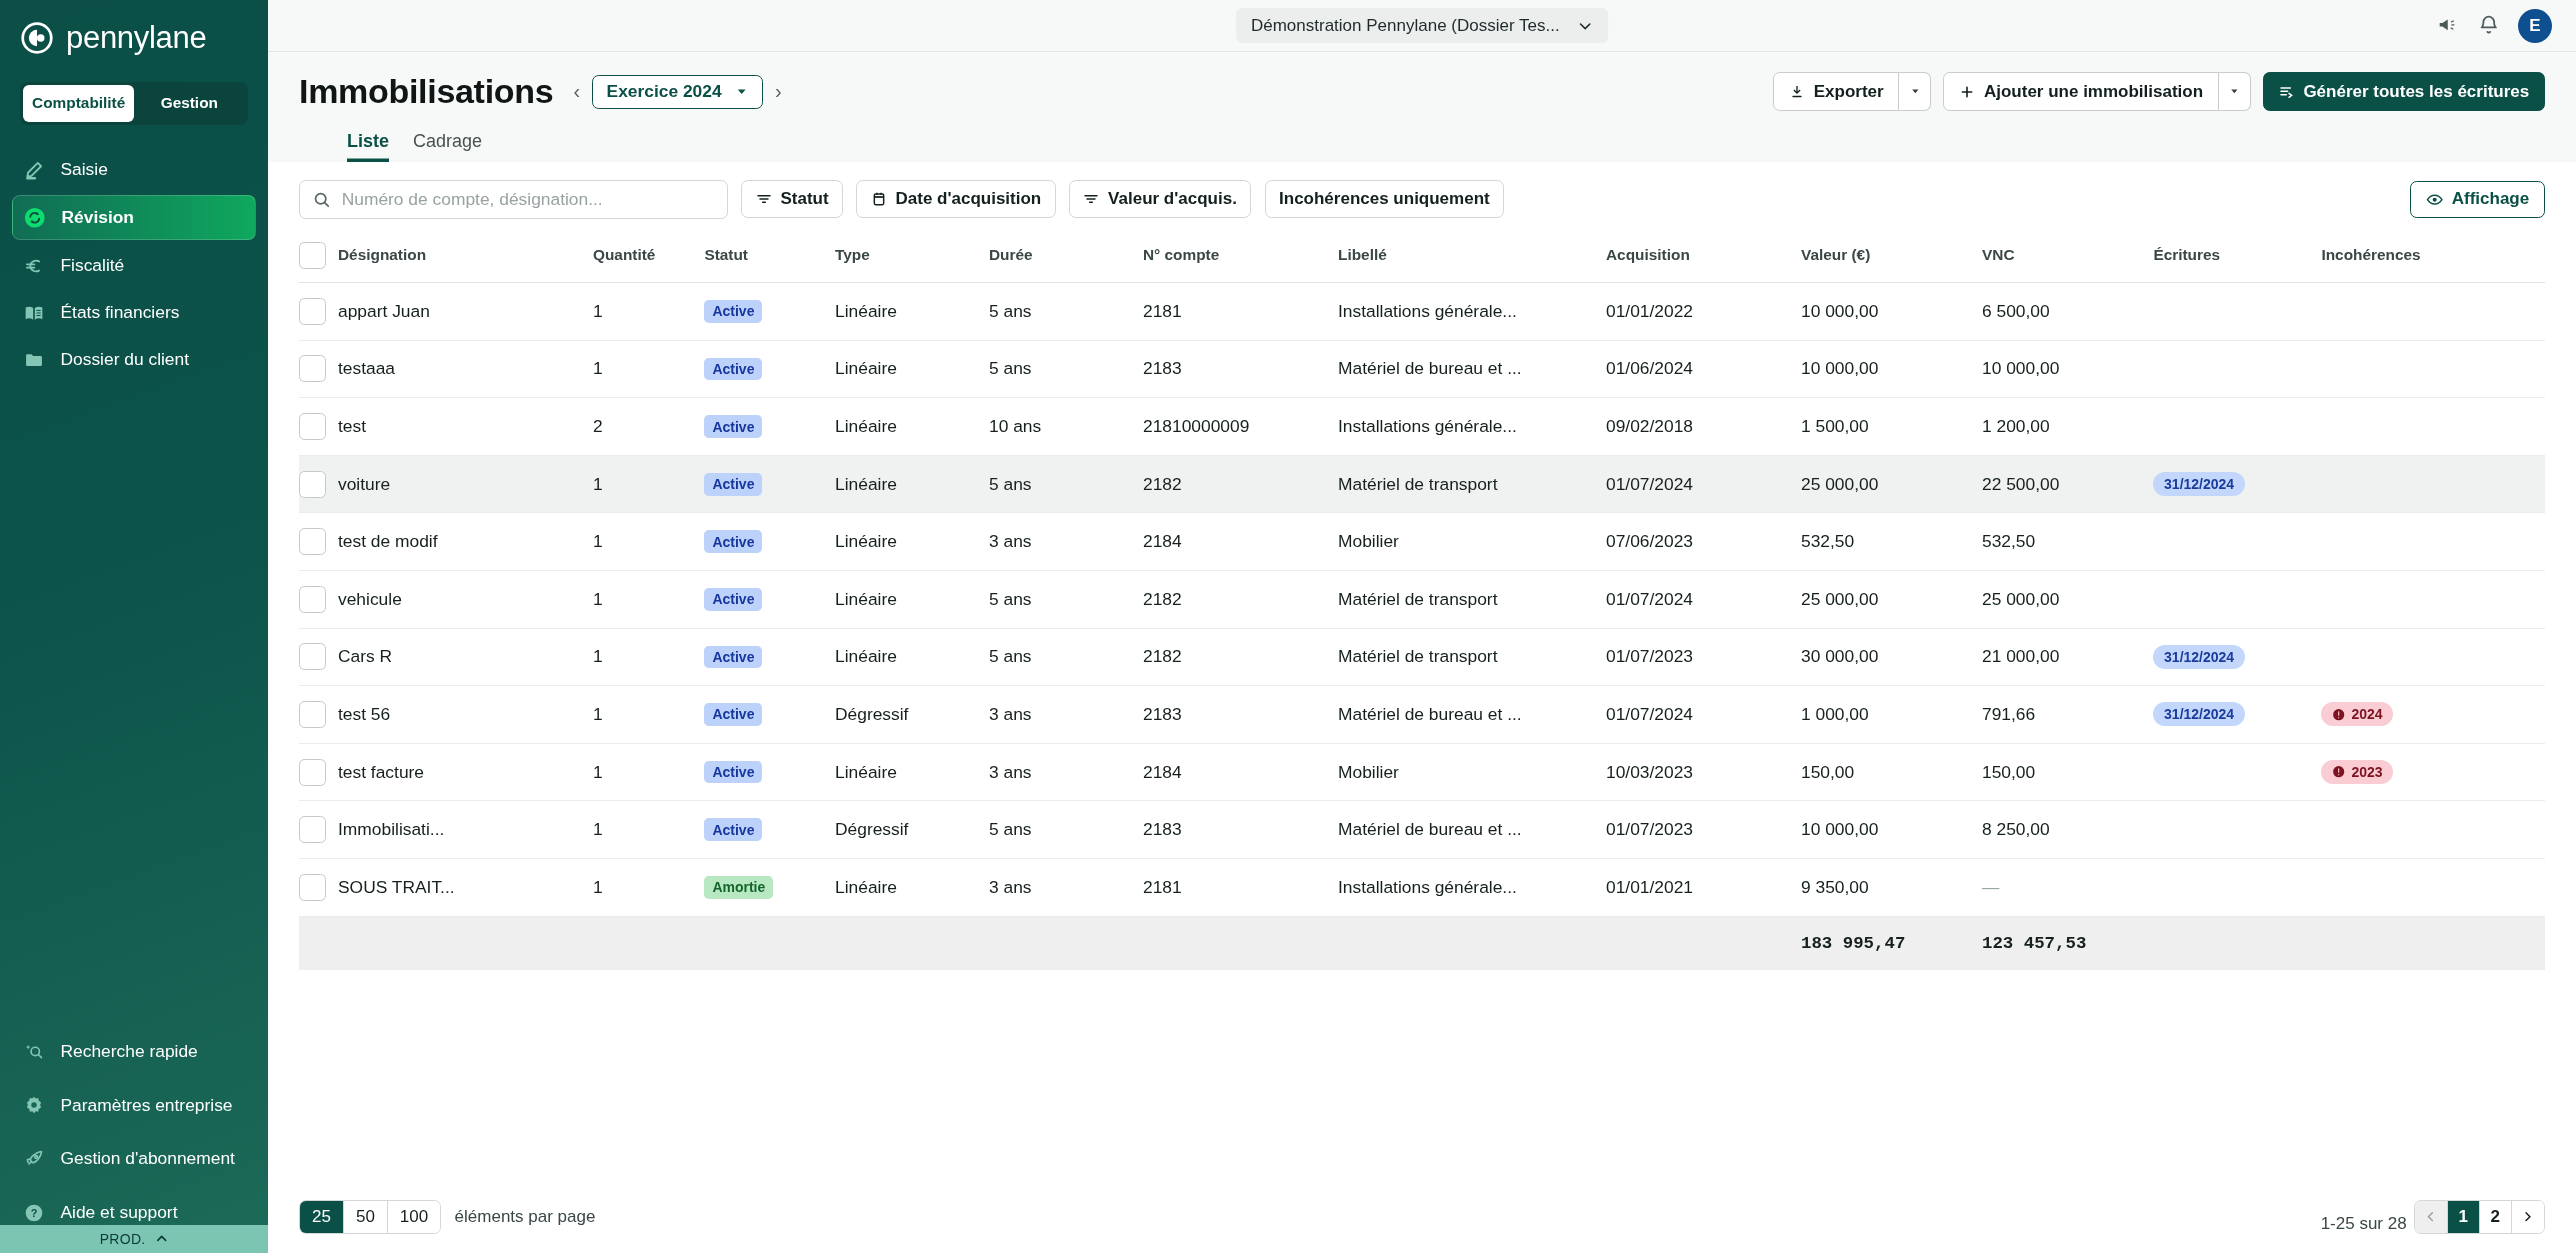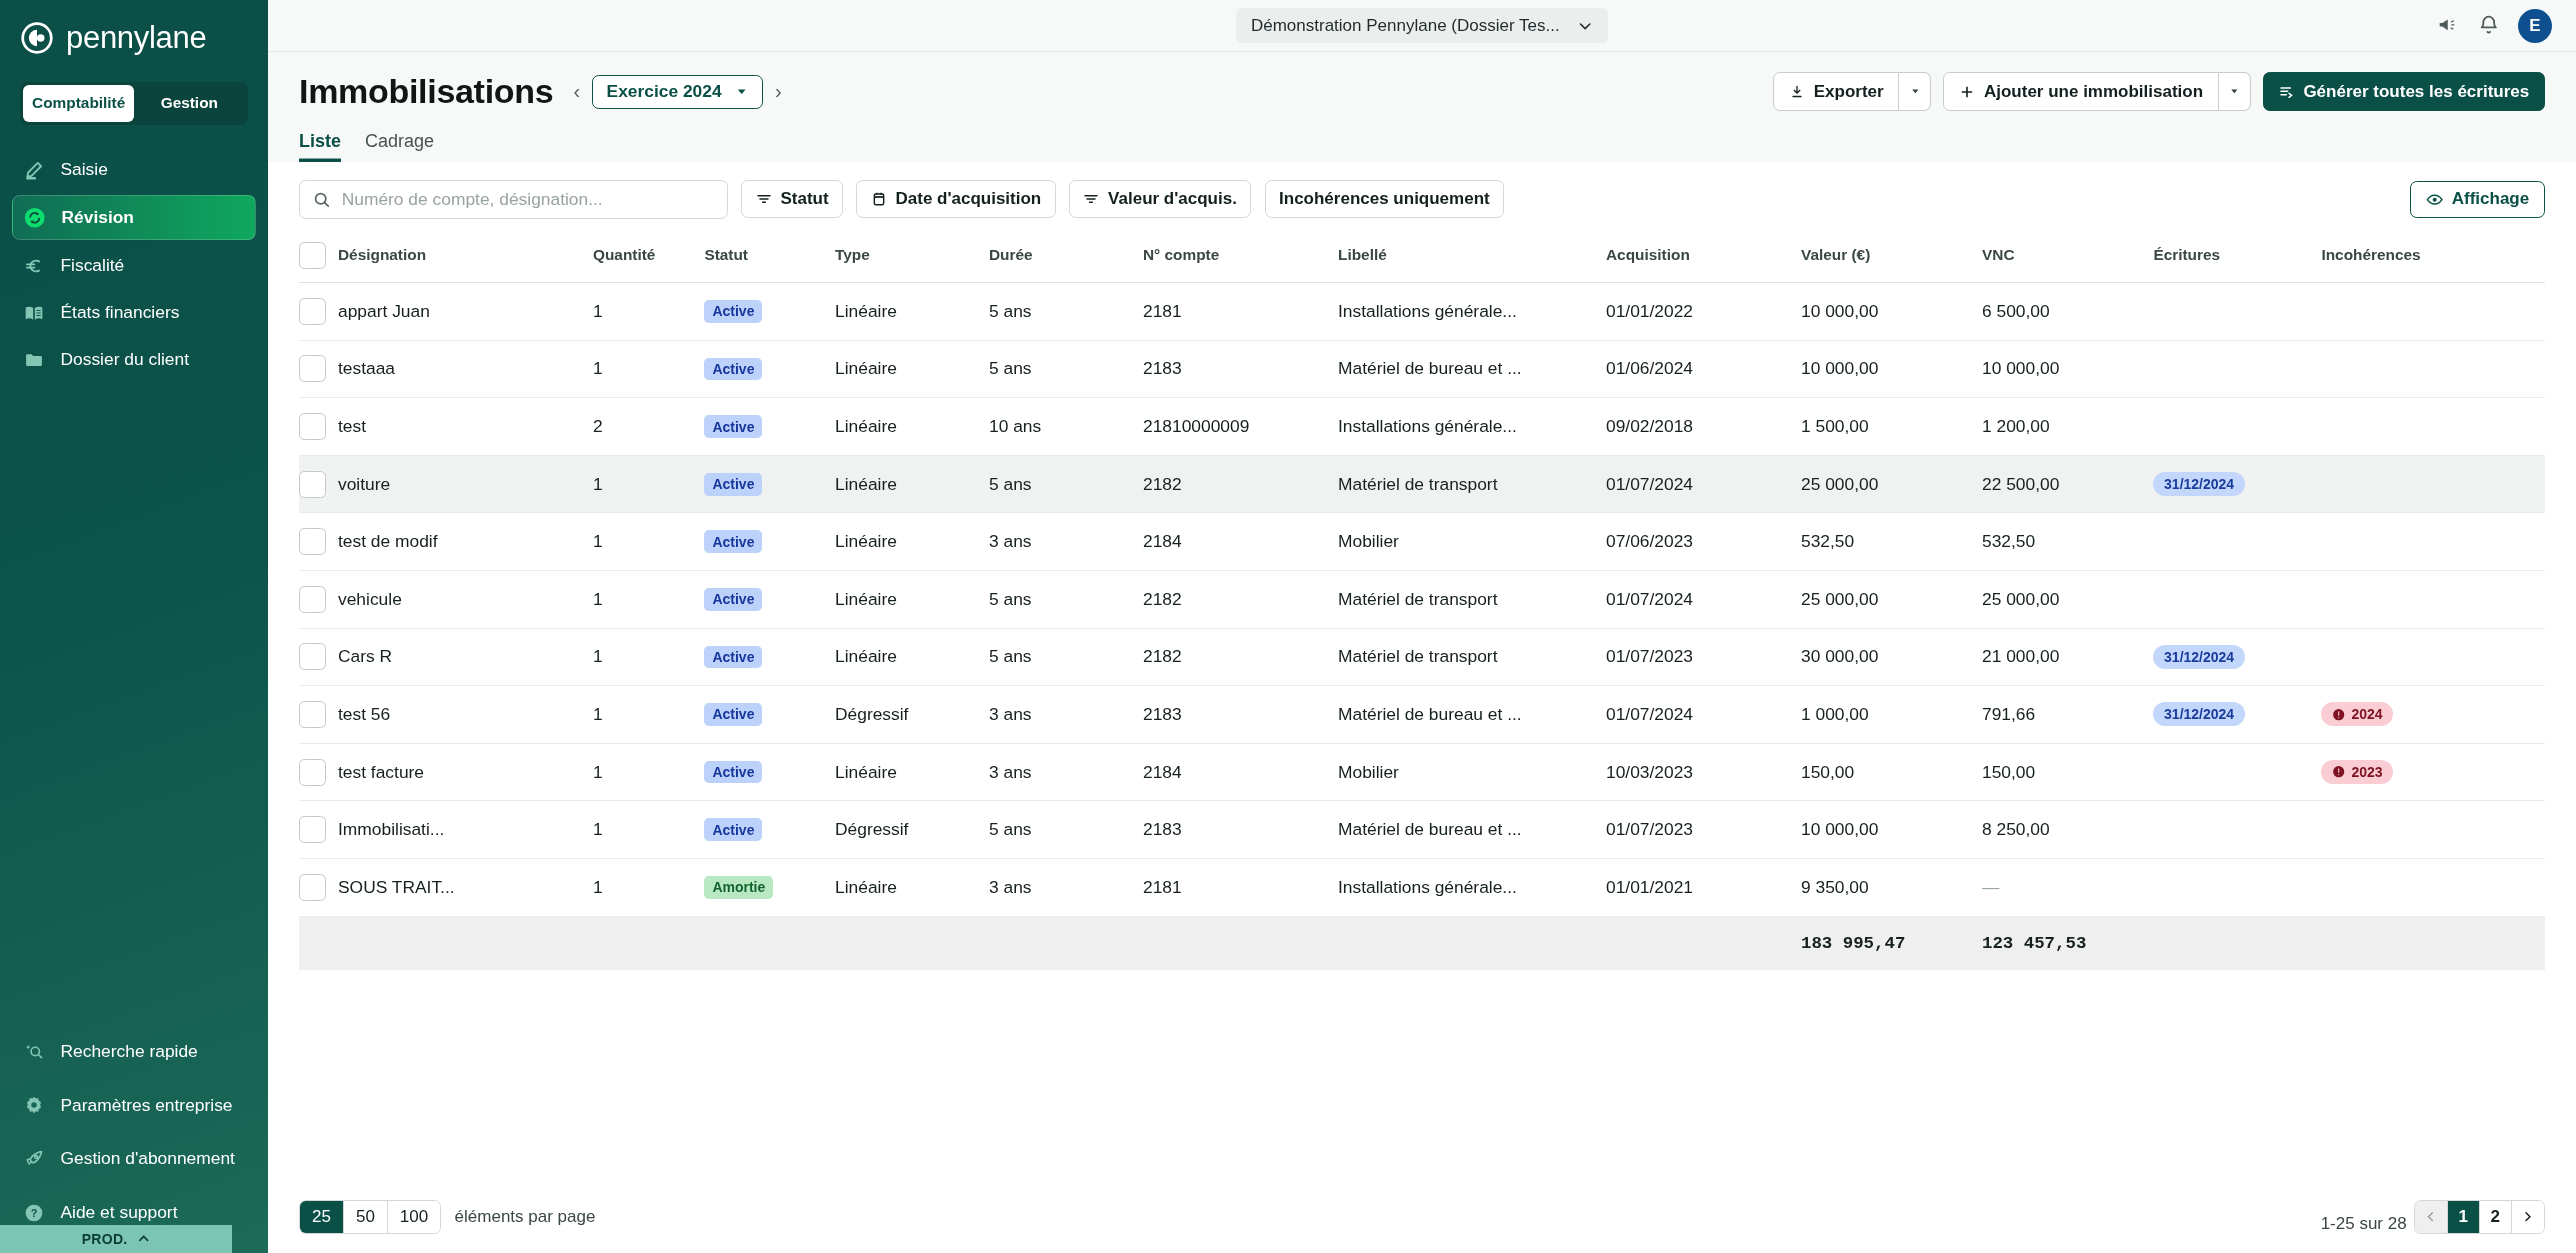--- a/index.html
+++ b/index.html
@@ -33,22 +33,22 @@
     background: linear-gradient(90deg, rgba(17,110,85,0.95) 0%, #0fa85e 100%);
     border: 0.7px solid rgba(255,255,255,0.18);
   }
   .nav-item.active .label { font-weight: bold; }
   .ico { width: 23px; height: 23px; flex: 0 0 23px; display:flex; align-items:center; justify-content:center; }
   .ico svg { display:block; }
 
   .nav-bottom { margin-top: auto; padding: 0 12px 19px 12px; display: flex; flex-direction: column; gap: 10.7px; }
 
   .env-bar {
-    position: absolute; bottom: 0; left: 0; width: 232px; height: 28px;
-    background: #7cc5b2; color: #0b3d36; font-size: 14px; font-weight: bold;
+    position: absolute; bottom: 0; left: 0; width: 268px; height: 28px;
+    background: #7cc5b2; color: #0b3d36; font-size: 14px; font-weight: normal;
     display: flex; align-items: center; justify-content: center; gap: 9.4px; letter-spacing: 0.3px;
   }
 
   
   .main { flex: 1; display: flex; flex-direction: column; background: #fff; min-width: 0; }
 
   .topbar {
     height: 52px; background: #f7f8f8; border-bottom: 0.7px solid #e4e6e6;
     display: flex; align-items: center; position: relative; flex: 0 0 52px;
   }
@@ -83,21 +83,21 @@
   .btn-split .btn { border-top-right-radius: 0; border-bottom-right-radius: 0; }
   .btn-caret {
     border: 0.7px solid #c8cccc; border-left: none; background: #fff;
     border-top-right-radius: 6.7px; border-bottom-right-radius: 6.7px;
     width: 32px; display: flex; align-items: center; justify-content: center; color:#33403f; font-size: 12px;
   }
   .btn-primary { background: #0b5046; color: #ffffff; border: 0.7px solid #0b5046; }
 
   .tabs { display: flex; gap: 24px; margin-top: 20px; }
   .tab { font-size: 18px; color: #48534f; padding-bottom: 9.4px; }
-  .tab.active { color: #0b5046; font-weight: bold; box-shadow: inset 0 -3.4px 0 0 #0b5046; }
+  .tab.active { color: #0b5046; font-weight: bold; box-shadow: inset 0 -3.4px 0 0 #0b5046; margin-left: 48px; }
   .tabs-rule { height: 0.7px; background: #e1e4e4; margin: 0 -31px; }
 
   
   .toolbar { display: flex; align-items: center; gap: 13.4px; padding: 17.4px 31px 14.8px 31px; background:#fff; flex: 0 0 auto; }
   .search-box {
     width: 429px; border: 0.7px solid #d3d7d7; border-radius: 6.7px; background: #fff;
     display: flex; align-items: center; gap: 10.7px; padding: 8px 12px;
   }
   .search-box .ph { font-size: 17.4px; color: #99a2a2; }
   .fbtn {

